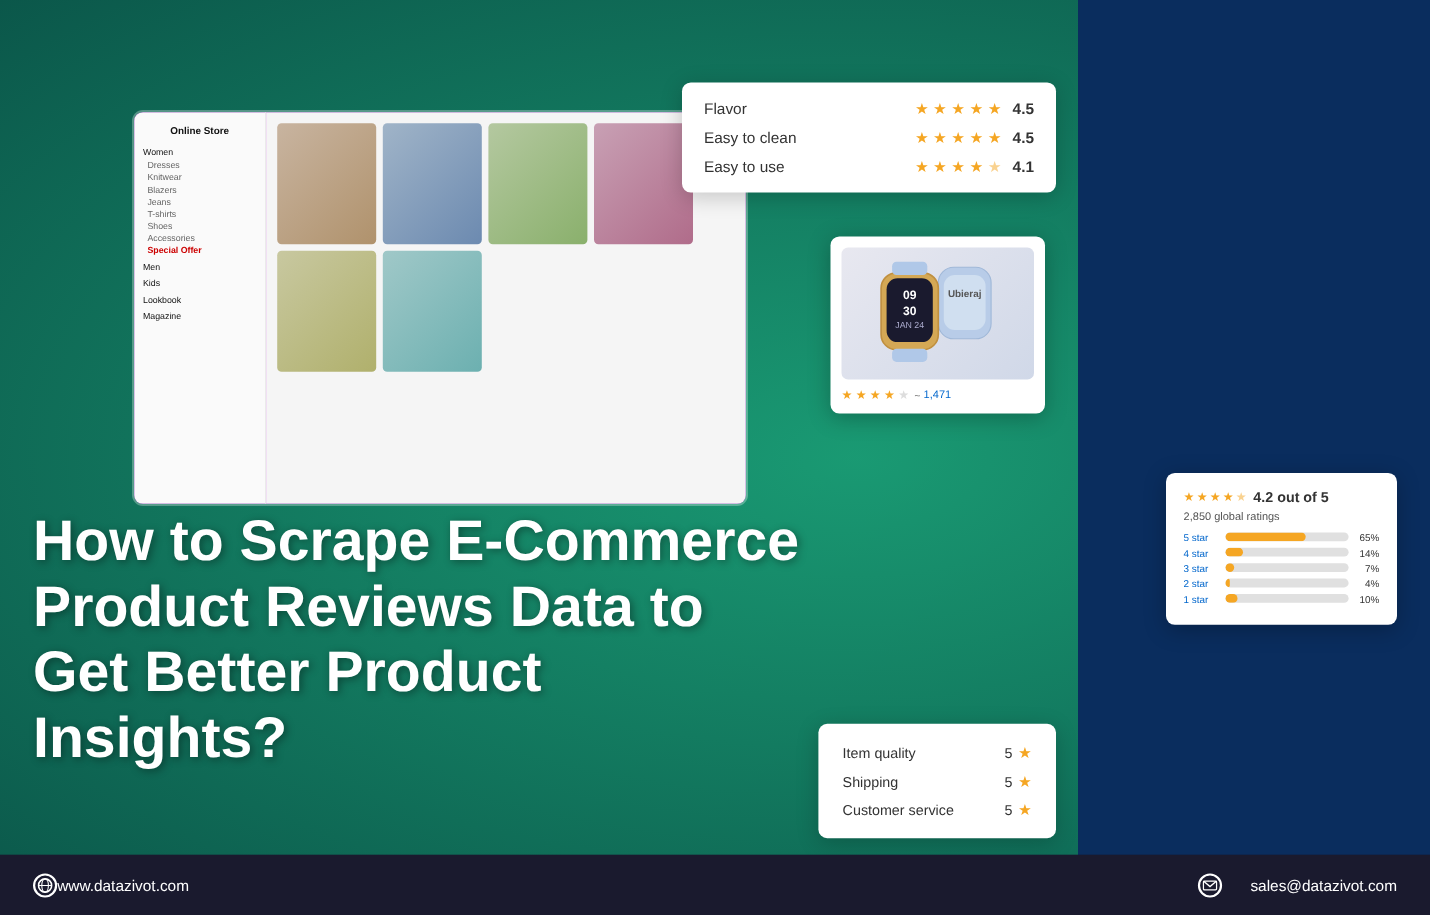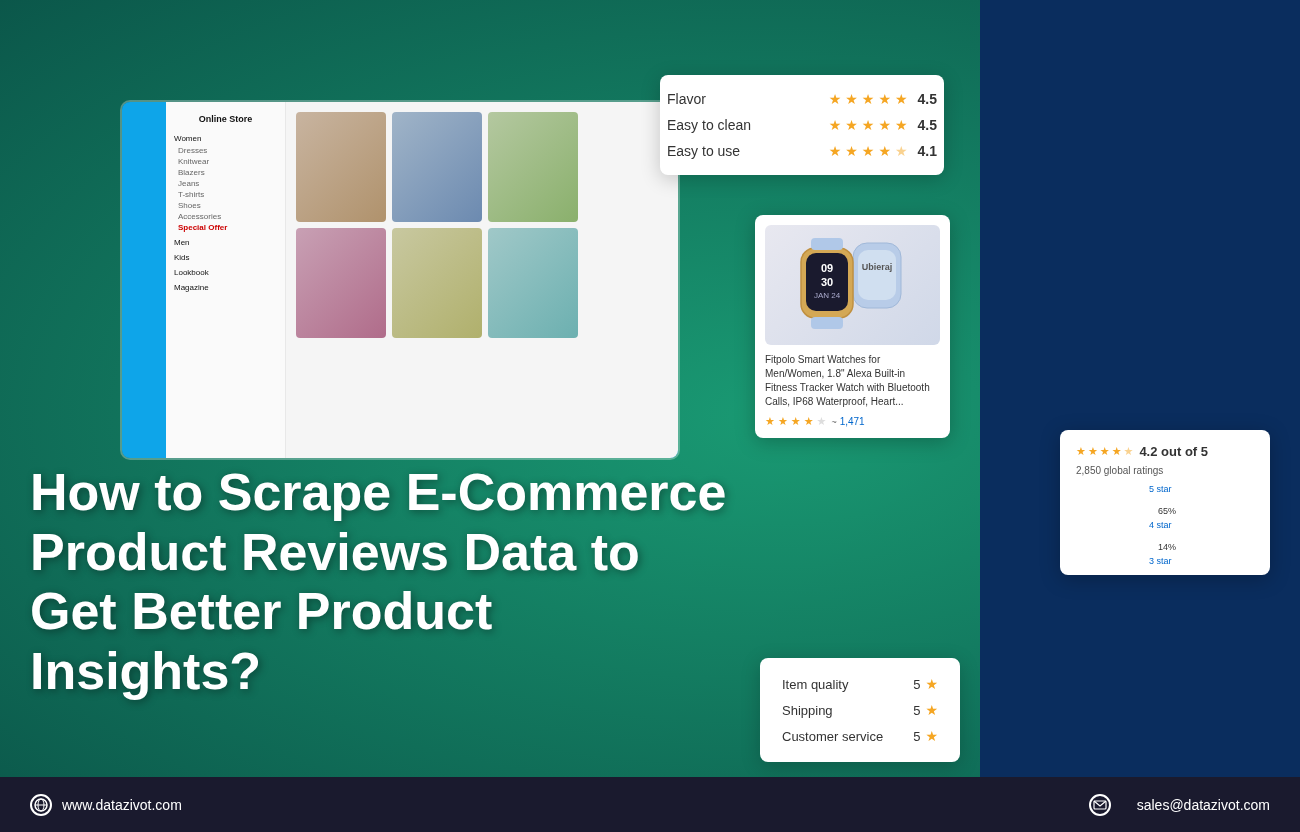--- a/index.html
+++ b/index.html
@@ -109,21 +109,20 @@
       display: flex;
       align-items: center;
       justify-content: space-between;
       padding: 0 30px;
       z-index: 20;
     }
 
     .footer-left {
       display: flex;
       align-items: center;
-      gap: 10px;
       color: white;
       font-size: 14px;
     }
 
     .footer-right {
       display: flex;
       align-items: center;
       gap: 26px;
       color: white;
       font-size: 14px;
@@ -137,25 +136,25 @@
       display: inline-flex;
       align-items: center;
       justify-content: center;
       font-size: 11px;
     }
 
     
     .rating-card-top {
       position: absolute;
       top: 75px;
-      right: 356px;
-      width: 284px;
+      right: 340px;
+      width: 340px;
       background: white;
       border-radius: 8px;
-      padding: 16px 7px;
+      padding: 16px 20px;
       box-shadow: 0 4px 20px rgba(0,0,0,0.2);
       z-index: 15;
     }
 
     .rating-row {
       display: flex;
       align-items: center;
       justify-content: space-between;
       margin-bottom: 10px;
     }
@@ -275,24 +274,23 @@
     }
 
     .global-ratings {
       font-size: 10px;
       color: #555;
       margin-bottom: 8px;
     }
 
     .bar-row {
       display: flex;
-      align-items: center;
+      align-items: flex-start;
       gap: 6px;
       margin-bottom: 4px;
-      flex-direction: column;
     }
 
     .bar-label {
       font-size: 9px;
       color: #0066cc;
       min-width: 32px;
     }
 
     .bar-track {
       flex: 1;
@@ -313,21 +311,21 @@
       color: #333;
       min-width: 22px;
       text-align: right;
     }
 
     
     .quality-card {
       position: absolute;
       bottom: 70px;
       right: 340px;
-      width: 200px;
+      width: 216px;
       background: white;
       border-radius: 8px;
       padding: 18px 22px;
       box-shadow: 0 4px 20px rgba(0,0,0,0.2);
       z-index: 15;
     }
 
     .quality-row {
       display: flex;
       align-items: center;
@@ -366,23 +364,22 @@
       background: rgba(255,255,255,0.12);
       border-radius: 10px;
       border: 2px solid rgba(255,255,255,0.2);
       z-index: 4;
       overflow: hidden;
     }
 
     .monitor-inner {
       width: 100%;
       height: 100%;
-      background: #0ea5e9;
-      display: flex;
-      padding-left: 44px;
+      background: #d946ef;
+      display: flex;
     }
 
     .monitor-sidebar {
       width: 120px;
       background: #fafafa;
       padding: 12px 8px;
       border-right: 1px solid #e8e8e8;
       font-size: 8px;
     }
 
@@ -530,21 +527,20 @@
 
         <text x="44" y="44" font-size="11" fill="white" text-anchor="middle" font-weight="bold">09</text>
         <text x="44" y="58" font-size="11" fill="white" text-anchor="middle" font-weight="bold">30</text>
         <text x="44" y="70" font-size="8" fill="#aaaacc" text-anchor="middle">JAN 24</text>
 
         <rect x="28" y="10" width="32" height="12" rx="4" fill="#b0c8e8"></rect>
 
         <rect x="28" y="89" width="32" height="12" rx="4" fill="#b0c8e8"></rect>
       </svg>
     </div>
-    <div class="product-title">Fitpolo Smart Watches for Men/Women, 1.8" Alexa Built-in Fitness Tracker Watch with Bluetooth Calls, IP68 Waterproof, Heart...</div>
     <div class="product-stars">
       <span class="star">★</span>
       <span class="star">★</span>
       <span class="star">★</span>
       <span class="star">★</span>
       <span class="star" style="color:#ddd;">★</span>
       <span style="color:#666; font-size:9px; margin-left:2px;">~</span>
       <span class="product-review-count">1,471</span>
     </div>
   </div>

